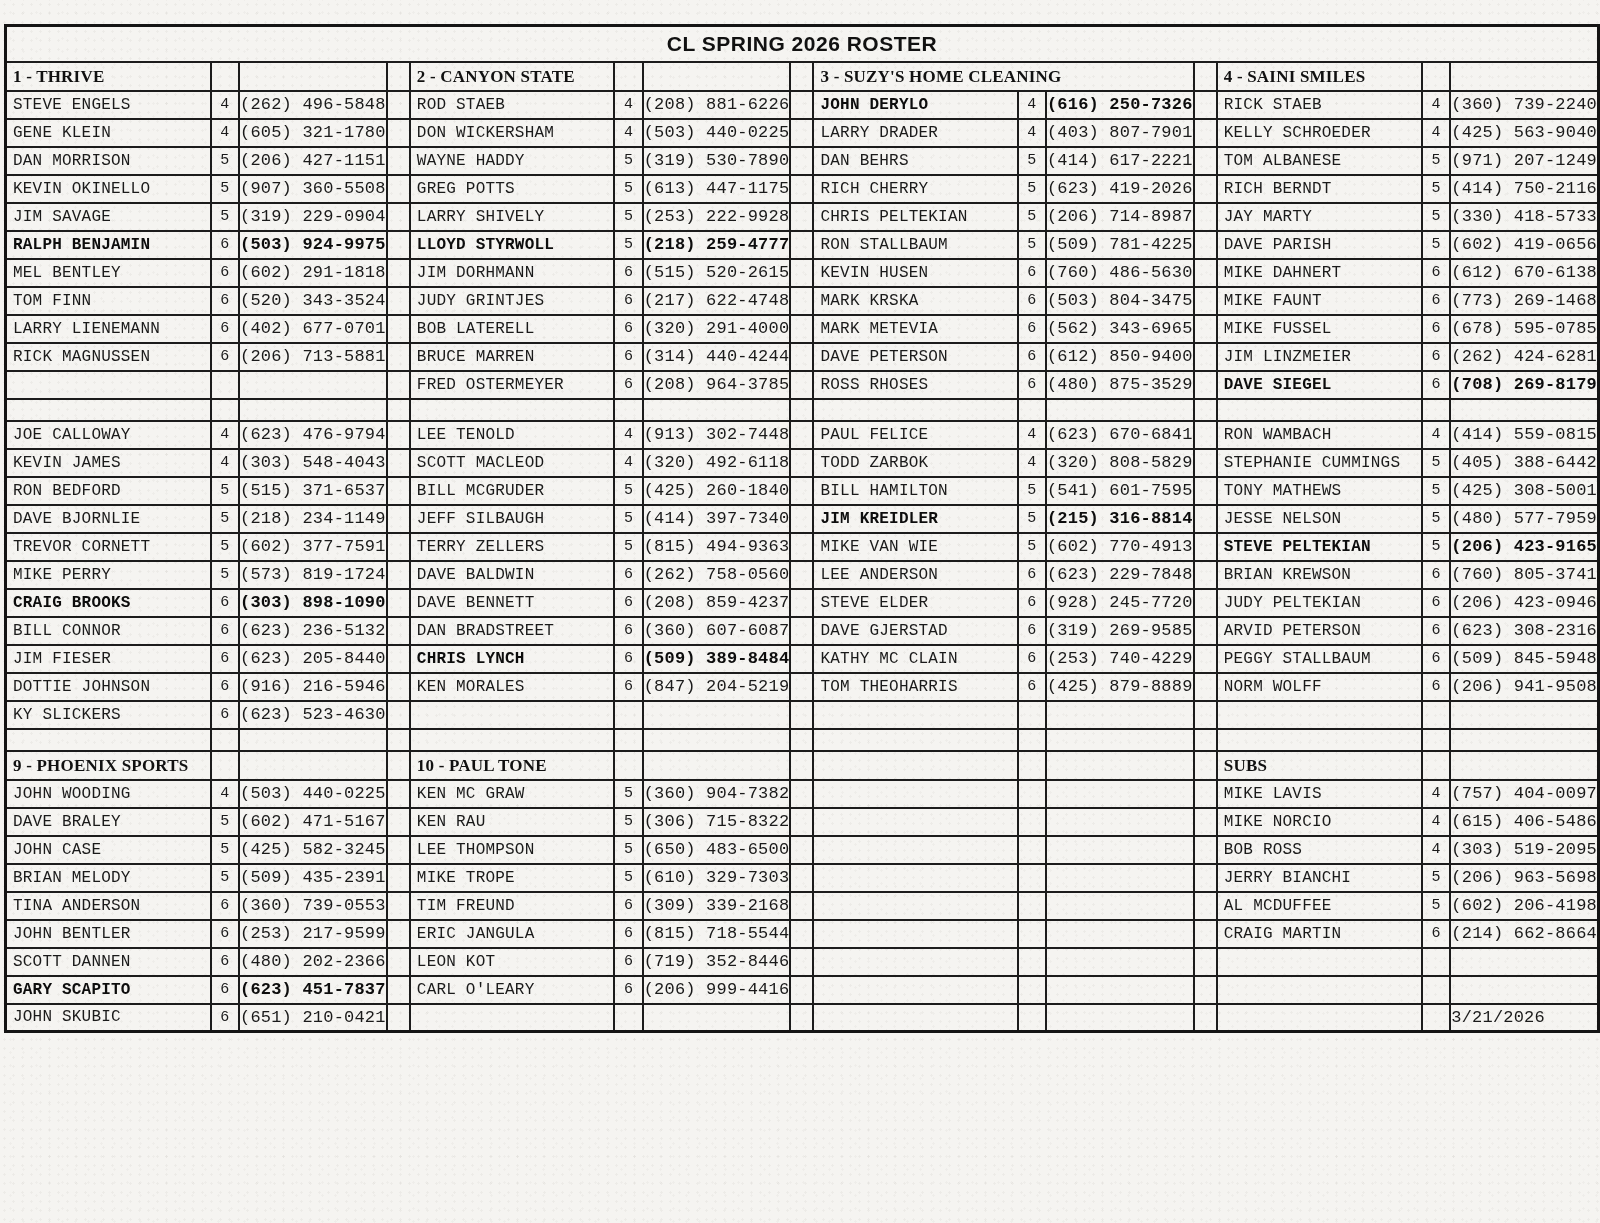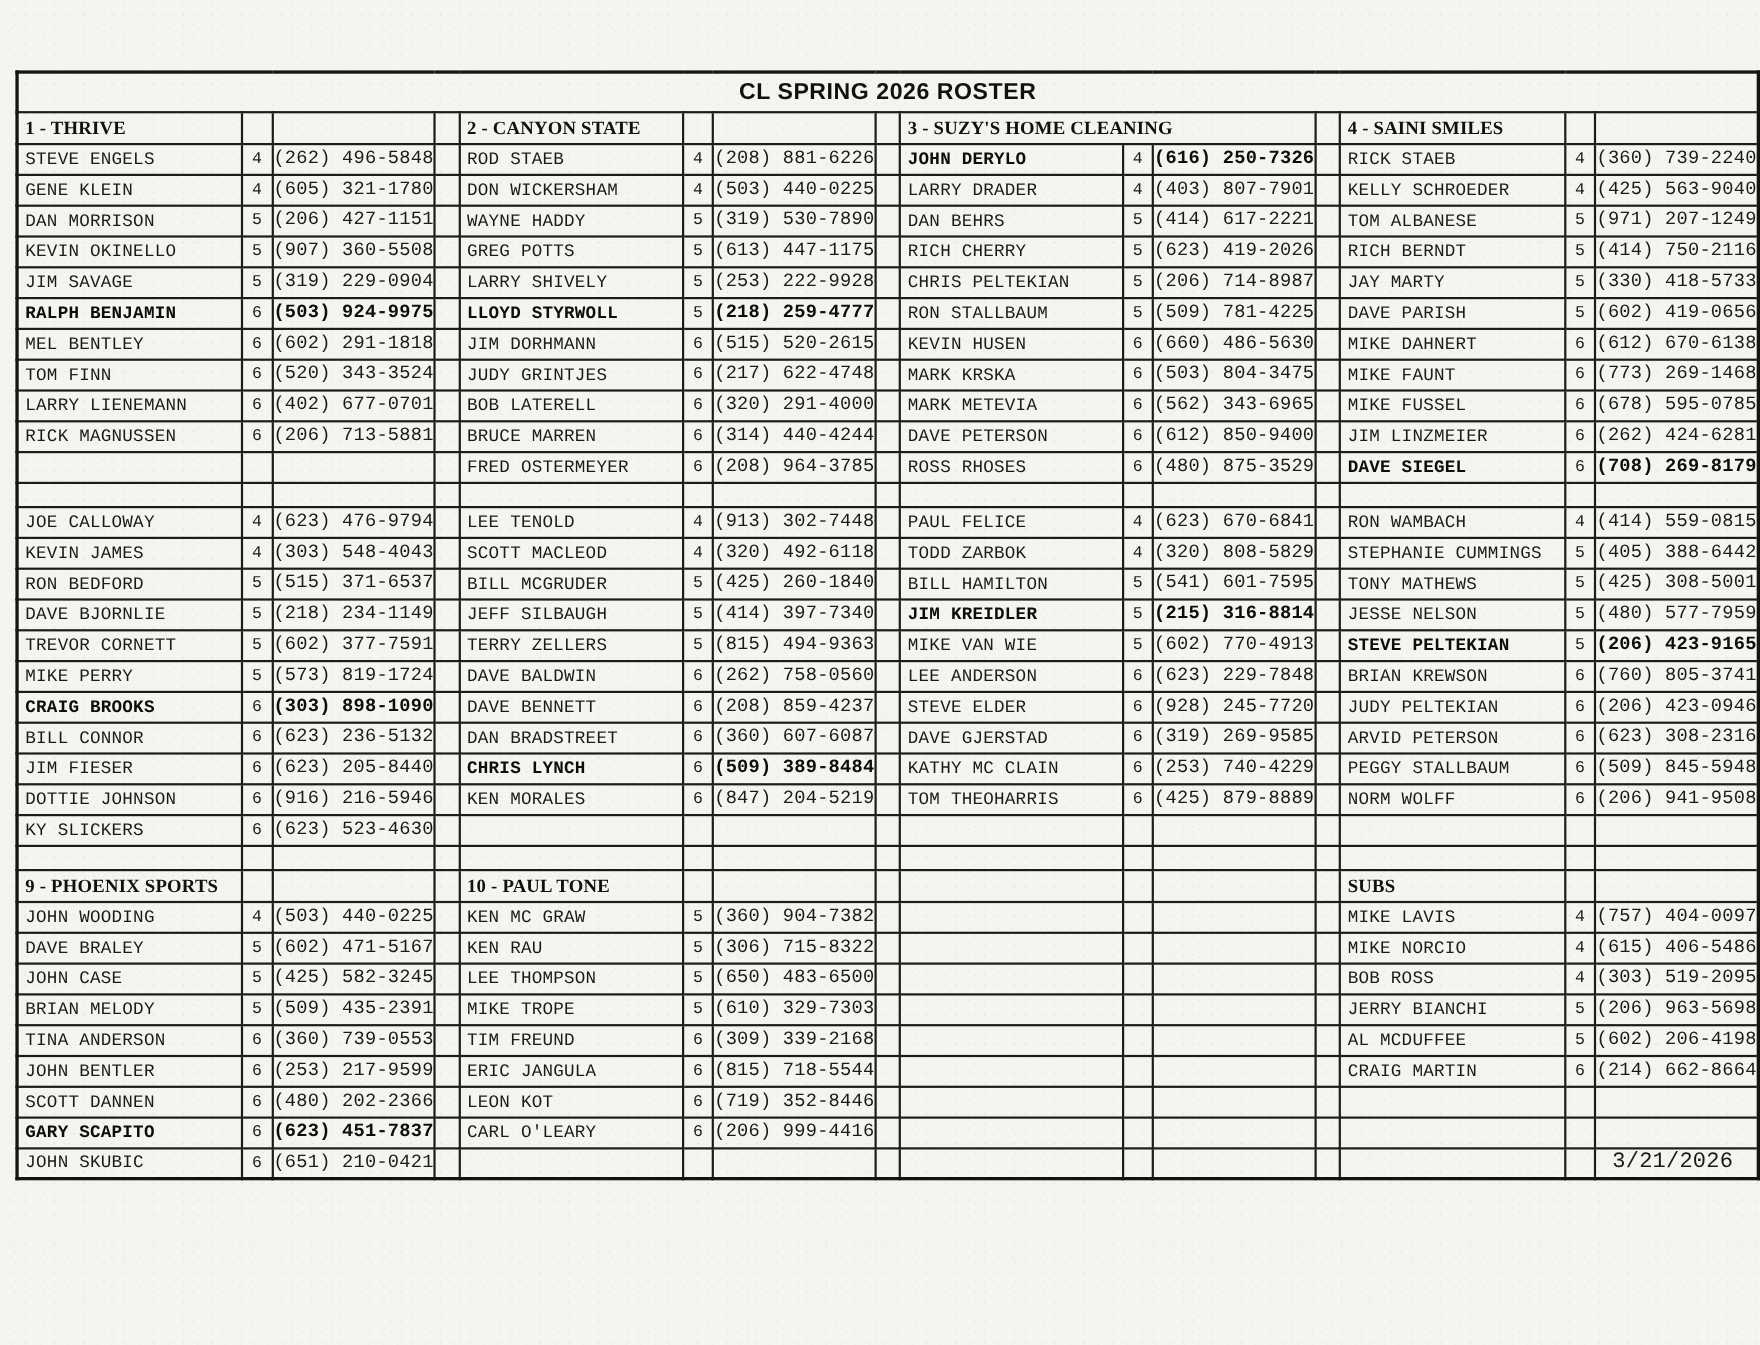--- a/index.html
+++ b/index.html
@@ -11,46 +11,45 @@
   .page{
     position:relative;width:1600px;height:1223px;overflow:hidden;
     background-color:#f5f4f1;
     background-image:
       radial-gradient(rgba(70,64,58,0.05) 1px, transparent 1.2px),
       radial-gradient(rgba(70,64,58,0.035) 1px, transparent 1.2px);
     background-size:9px 9px,13px 13px;
     background-position:0 0,4px 6px;
   }
   table.roster{
-    position:absolute;left:14px;top:24px;
+    position:absolute;left:4px;top:24px;
     border-collapse:collapse;table-layout:fixed;
     border:3px solid #141414;
     background:transparent;
-    margin-top:40px;
   }
   td{
     border:2px solid #1c1c1c;
     overflow:hidden;white-space:nowrap;
     vertical-align:middle;line-height:1;
     padding:0;
   }
   tr.r-title{height:36px;}
   tr.r-head{height:29px;}
   tr.r-data{height:28px;font-family:Liberation Mono, monospace;}
   tr.r-gap{height:22px;}
   td.title{
     text-align:center;font-weight:bold;font-size:21px;letter-spacing:.5px;color:#111;
   }
   td.t-head{
     font-weight:bold;font-size:17px;padding-left:6px;color:#111;letter-spacing:.2px;font-family:Liberation Serif, serif;
   }
   td.c-name{font-size:16px;padding-left:6px;letter-spacing:.2px;}
   td.c-num{text-align:center;font-size:15px;}
   td.c-phone{text-align:center;font-size:17px;letter-spacing:.2px;}
-  td.c-date{text-align:center;padding-right:7px;font-size:20px;}
+  td.c-date{text-align:left;padding-right:7px;font-size:17px;}
   td.cap{font-weight:bold;color:#0d0d0d;}
 </style>
 </head>
 <body>
 
 <div class="page">
   <table class="roster">
     <colgroup>
       <col style="width:206px">
         <col style="width:29px">
@@ -193,21 +192,21 @@
           <td class="c-name">MEL BENTLEY</td>
           <td class="c-num">6</td>
           <td class="c-phone">(602) 291-1818</td>
           <td class="c-sep"></td>
           <td class="c-name">JIM DORHMANN</td>
           <td class="c-num">6</td>
           <td class="c-phone">(515) 520-2615</td>
           <td class="c-sep"></td>
           <td class="c-name">KEVIN HUSEN</td>
           <td class="c-num">6</td>
-          <td class="c-phone">(660) 486-5630</td>
+          <td class="c-phone">(760) 486-5630</td>
           <td class="c-sep"></td>
           <td class="c-name">MIKE DAHNERT</td>
           <td class="c-num">6</td>
           <td class="c-phone">(612) 670-6138</td>
         </tr>
         <tr class="r-data">
           <td class="c-name">TOM FINN</td>
           <td class="c-num">6</td>
           <td class="c-phone">(520) 343-3524</td>
           <td class="c-sep"></td>

